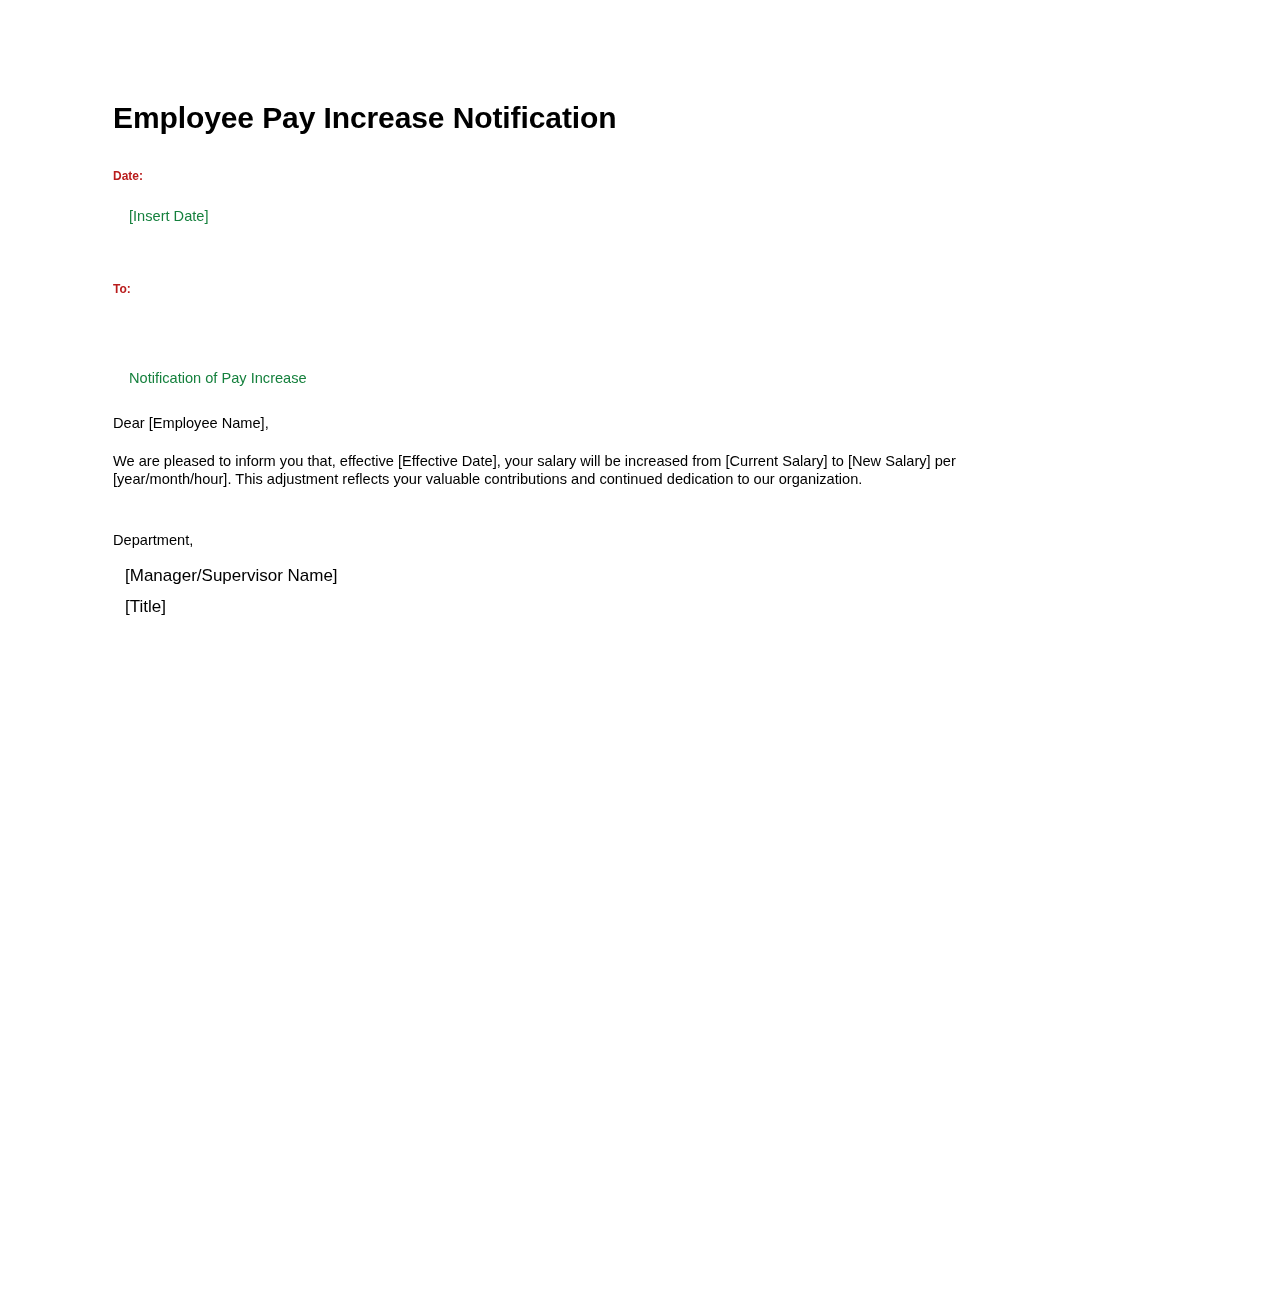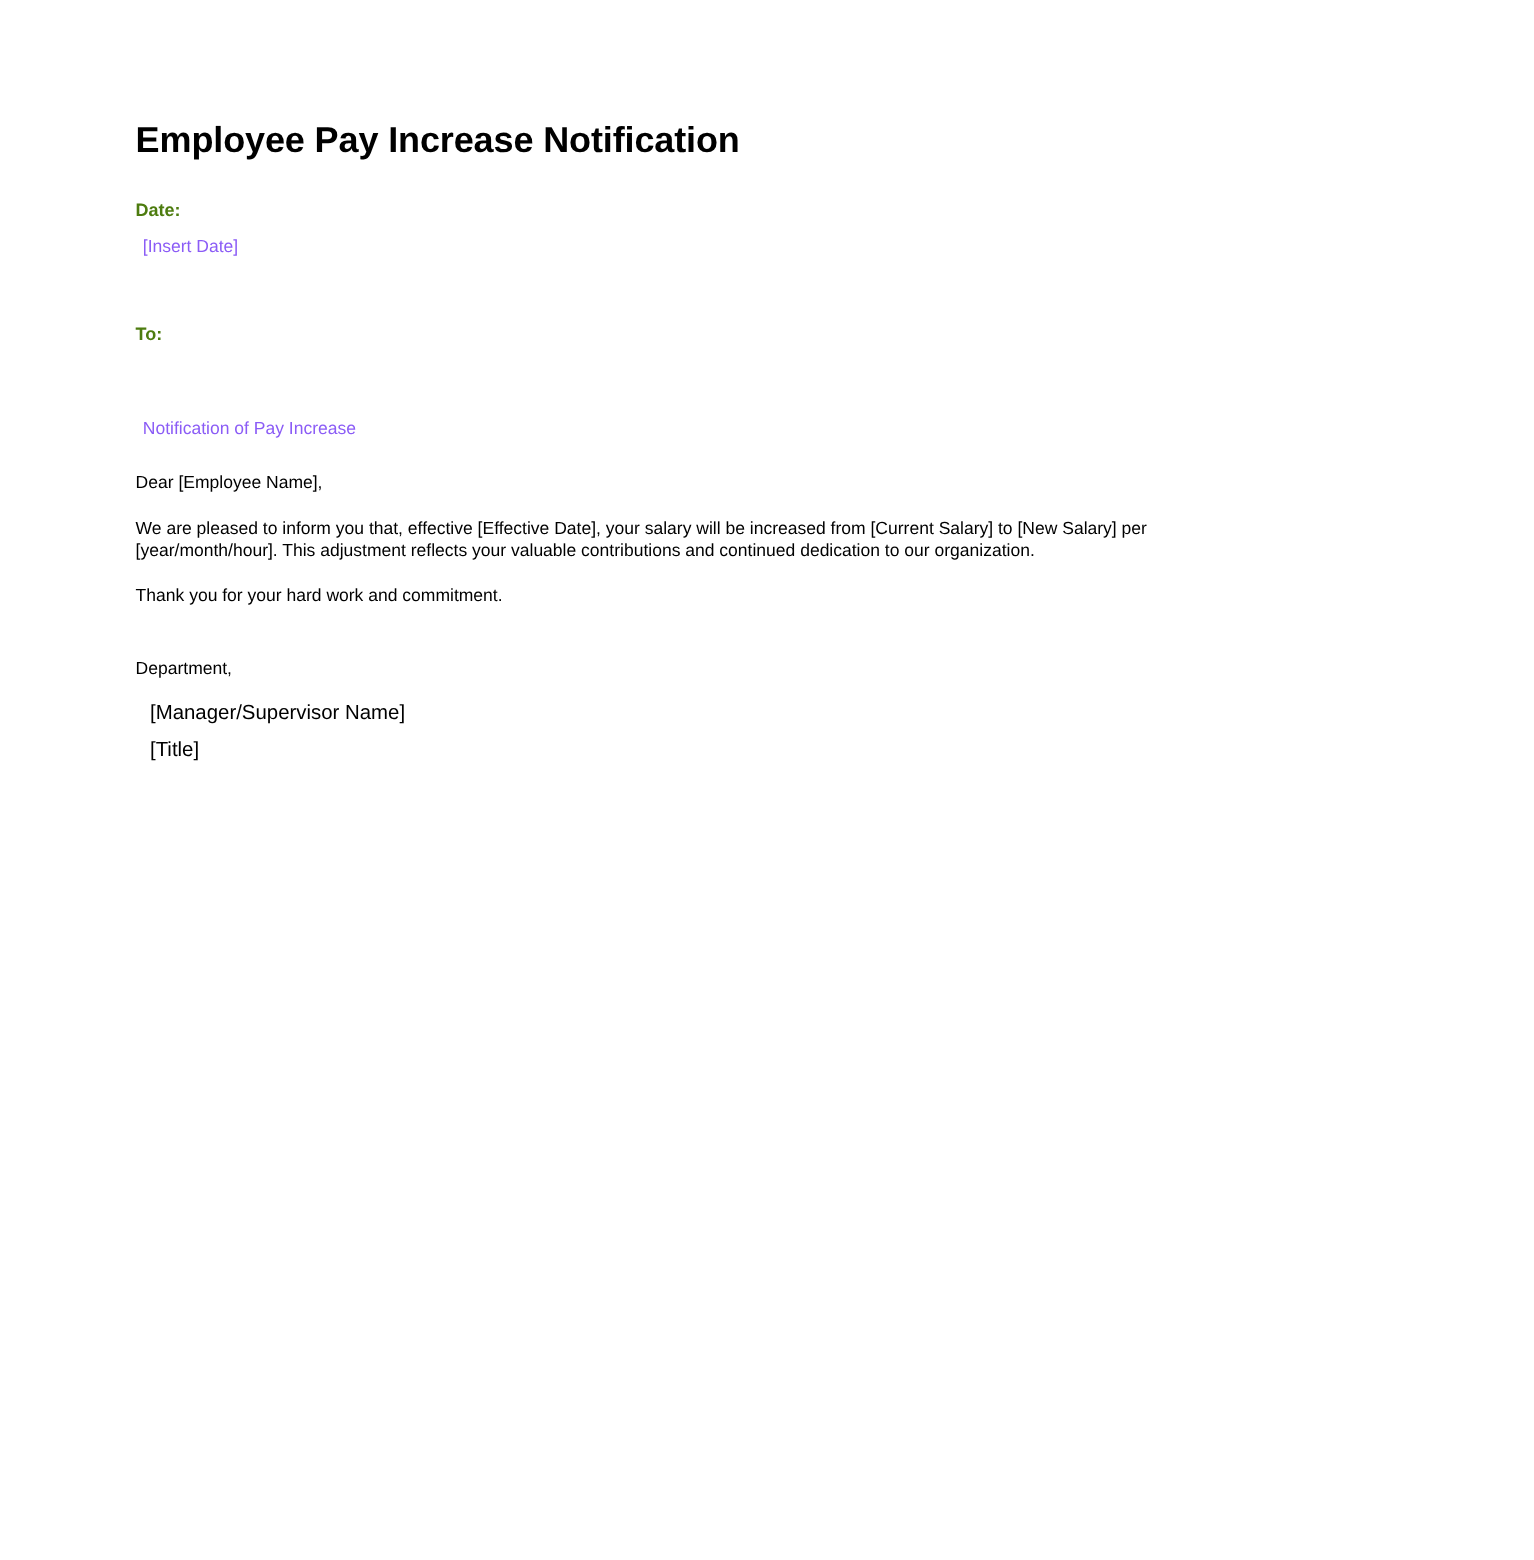--- a/index.html
+++ b/index.html
@@ -30,32 +30,32 @@
     font-weight: bold;
     line-height: 1.2;
     letter-spacing: -0.1px;
     margin: 0 0 28px 0;
     color: #000000;
   }
   .section {
     margin: 0 0 24px 0;
   }
   .field-label {
-    font-size: 15px;
+    font-size: 12px;
     font-weight: bold;
     line-height: 24px;
     margin: 0;
-    color: #4d7c0f;
+    color: #b91c1c;
   }
   .field-value {
     font-size: 14.6px;
     font-weight: normal;
     line-height: 24px;
-    margin: 6px;
-    color: #8b5cf6;
+    margin: 16px;
+    color: #15803d;
   }
   .addr-lines {
     margin: 0;
   }
   .addr-line {
     font-size: 14.6px;
     font-weight: normal;
     line-height: 18.5px;
     margin: 0;
     color: #000000;
@@ -116,21 +116,20 @@
 
     <div class="sec-gap"></div>
 
     <div class="section">
       <p class="field-value">Notification of Pay Increase</p>
     </div>
 
     <div class="body-block">
       <p class="para">Dear [Employee Name],</p>
       <p class="para">We are pleased to inform you that, effective [Effective Date], your salary will be increased from [Current Salary] to [New Salary] per [year/month/hour]. This adjustment reflects your valuable contributions and continued dedication to our organization.</p>
-      <p class="para">Thank you for your hard work and commitment.</p>
     </div>
 
     <div class="sign-gap"></div>
 
     <div class="section">
       <p class="sign-off">Department,</p>
       <div class="sign-lines">
         <p class="sign-line">[Manager/Supervisor Name]</p>
         <p class="sign-line">[Title]</p>
       </div>

